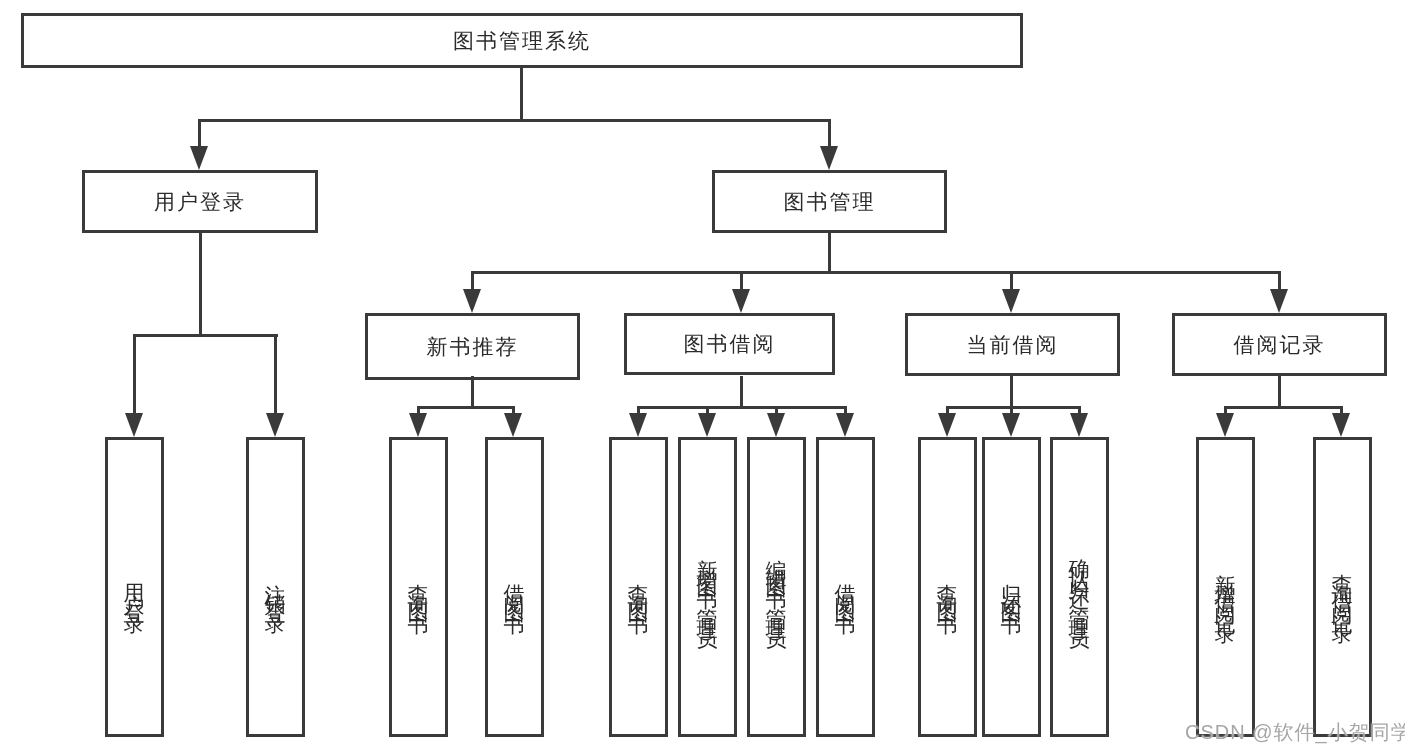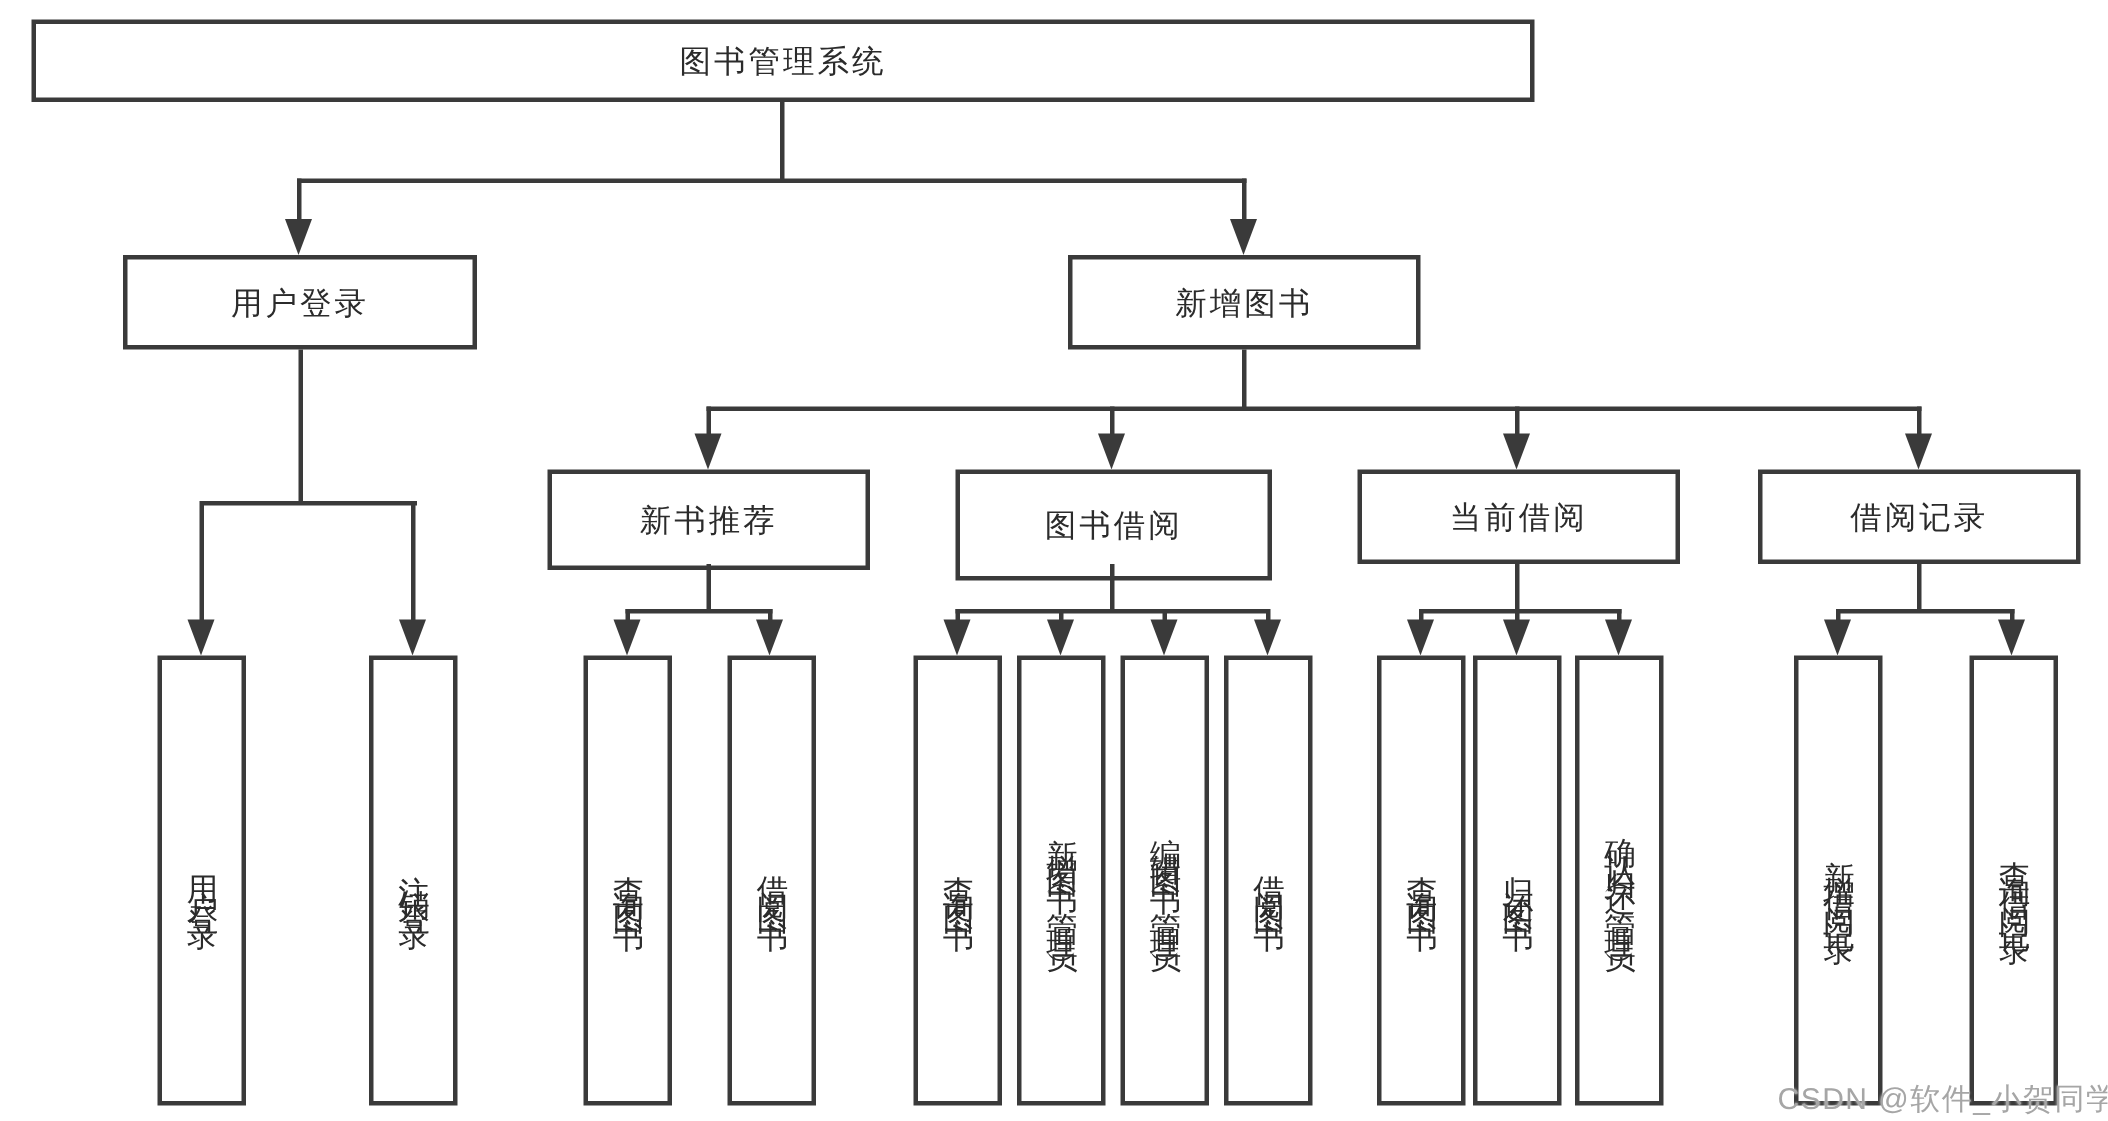--- a/index.html
+++ b/index.html
@@ -44,42 +44,42 @@
   <div class="box h" style="left:21px;top:13px;width:1002px;height:55px">图书管理系统</div>
 
   <div class="vline" style="left:520px;top:68px;height:53px"></div>
   <div class="hline" style="left:198px;top:119px;width:633px"></div>
   <div class="vline" style="left:198px;top:119px;height:31px"></div>
   <div class="arrowhead" style="left:190px;top:146px"></div>
   <div class="vline" style="left:828px;top:119px;height:31px"></div>
   <div class="arrowhead" style="left:820px;top:146px"></div>
 
   <div class="box h" style="left:82px;top:170px;width:236px;height:63px">用户登录</div>
-  <div class="box h" style="left:712px;top:170px;width:235px;height:63px">新增图书</div>
+  <div class="box h" style="left:712px;top:170px;width:235px;height:63px">图书管理</div>
 
   <div class="vline" style="left:199px;top:233px;height:103px"></div>
   <div class="hline" style="left:134px;top:334px;width:144px"></div>
   <div class="vline" style="left:133px;top:334px;height:82px"></div>
   <div class="arrowhead" style="left:125px;top:413px"></div>
   <div class="vline" style="left:274px;top:334px;height:82px"></div>
   <div class="arrowhead" style="left:266px;top:413px"></div>
 
   <div class="vline" style="left:828px;top:233px;height:41px"></div>
   <div class="hline" style="left:471px;top:271px;width:810px"></div>
   <div class="vline" style="left:471px;top:271px;height:21px"></div>
   <div class="arrowhead" style="left:463px;top:289px"></div>
   <div class="vline" style="left:740px;top:271px;height:21px"></div>
   <div class="arrowhead" style="left:732px;top:289px"></div>
   <div class="vline" style="left:1010px;top:271px;height:21px"></div>
   <div class="arrowhead" style="left:1002px;top:289px"></div>
   <div class="vline" style="left:1278px;top:271px;height:21px"></div>
   <div class="arrowhead" style="left:1270px;top:289px"></div>
 
   <div class="box h" style="left:365px;top:313px;width:215px;height:67px">新书推荐</div>
-  <div class="box h" style="left:637px;top:313px;width:211px;height:74px">图书借阅</div>
+  <div class="box h" style="left:624px;top:313px;width:211px;height:62px">图书借阅</div>
   <div class="box h" style="left:1172px;top:313px;width:215px;height:63px">借阅记录</div>
   <div class="box h" style="left:905px;top:313px;width:215px;height:63px">当前借阅</div>
 
   <div class="vline" style="left:471px;top:376px;height:32px"></div>
   <div class="hline" style="left:417px;top:406px;width:98px"></div>
   <div class="vline" style="left:417px;top:406px;height:11px"></div>
   <div class="arrowhead" style="left:409px;top:413px"></div>
   <div class="vline" style="left:512px;top:406px;height:11px"></div>
   <div class="arrowhead" style="left:504px;top:413px"></div>
 

